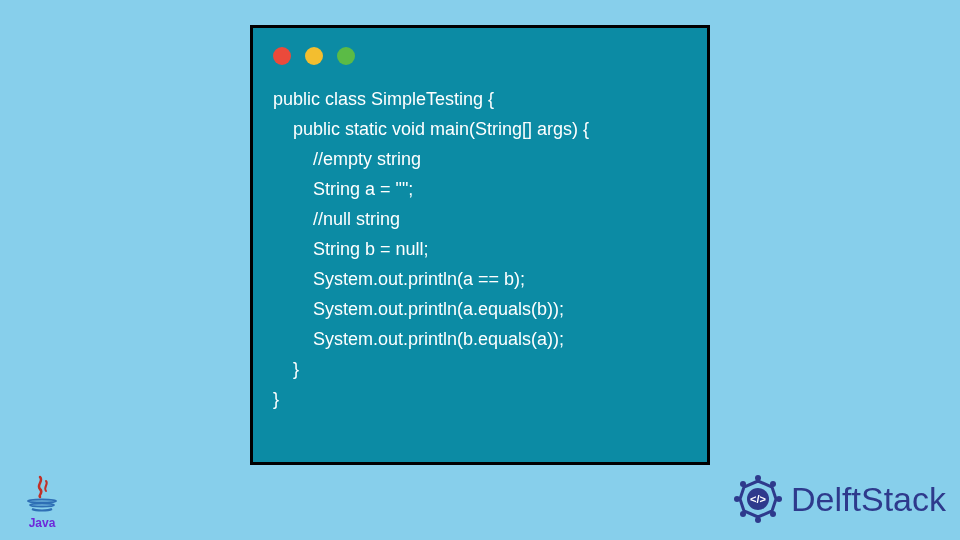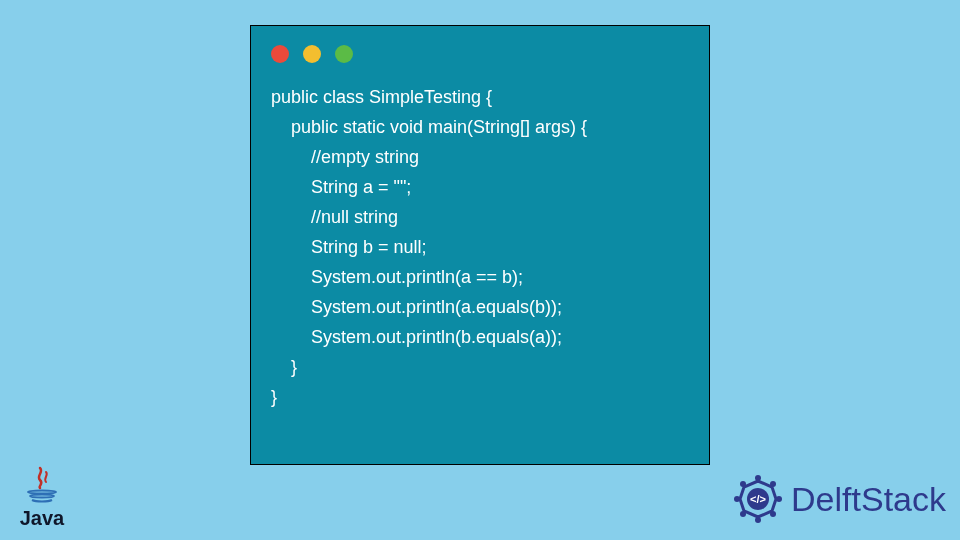--- a/index.html
+++ b/index.html
@@ -11,21 +11,21 @@
     font-family: Arial, Helvetica, sans-serif;
     overflow: hidden;
   }
   .code-window {
     position: absolute;
     left: 250px;
     top: 25px;
     width: 460px;
     height: 440px;
     background: #0c8ba4;
-    border: 1px solid #000000;
+    border: 3px solid #000000;
     padding: 14px 20px 20px 20px;
   }
   .titlebar {
     display: flex;
     gap: 14px;
     align-items: center;
     height: 28px;
     margin-bottom: 14px;
   }
   .dot {
@@ -49,23 +49,23 @@
     bottom: 10px;
     width: 48px;
     text-align: center;
   }
   .java-cup {
     font-size: 34px;
     color: #c03028;
     line-height: 1;
   }
   .java-word {
-    color: #0f172a;
+    color: #6d28d9;
     font-weight: bold;
-    font-size: 20px;
+    font-size: 12px;
     margin-top: -2px;
   }
   .delft {
     position: absolute;
     right: 14px;
     bottom: 14px;
     display: flex;
     align-items: center;
     gap: 6px;
   }

